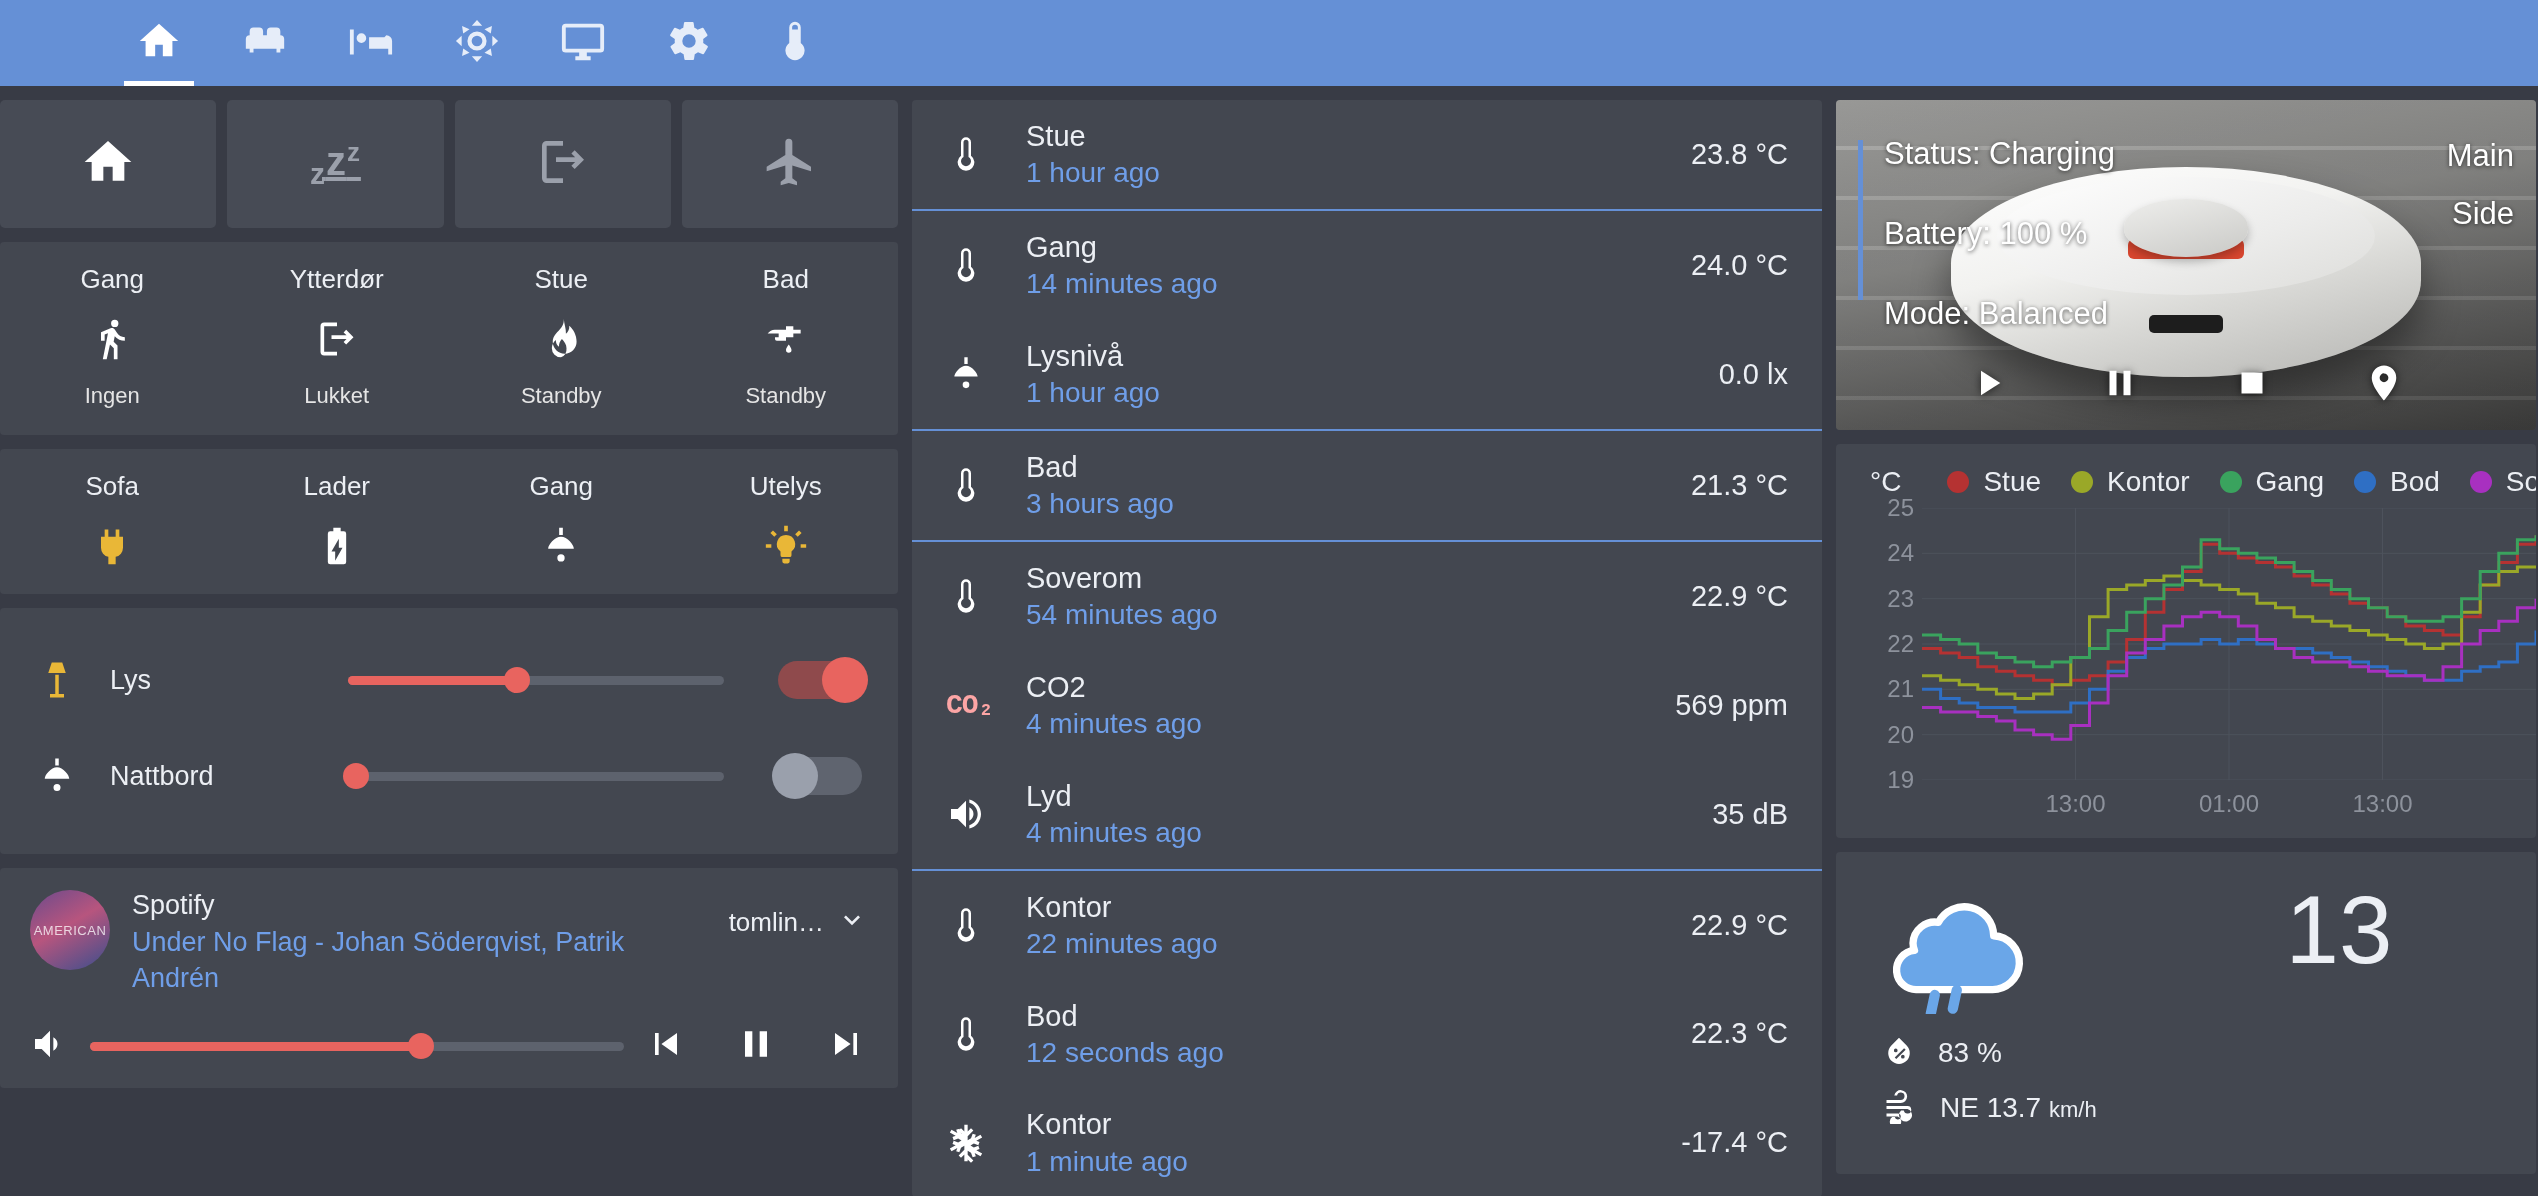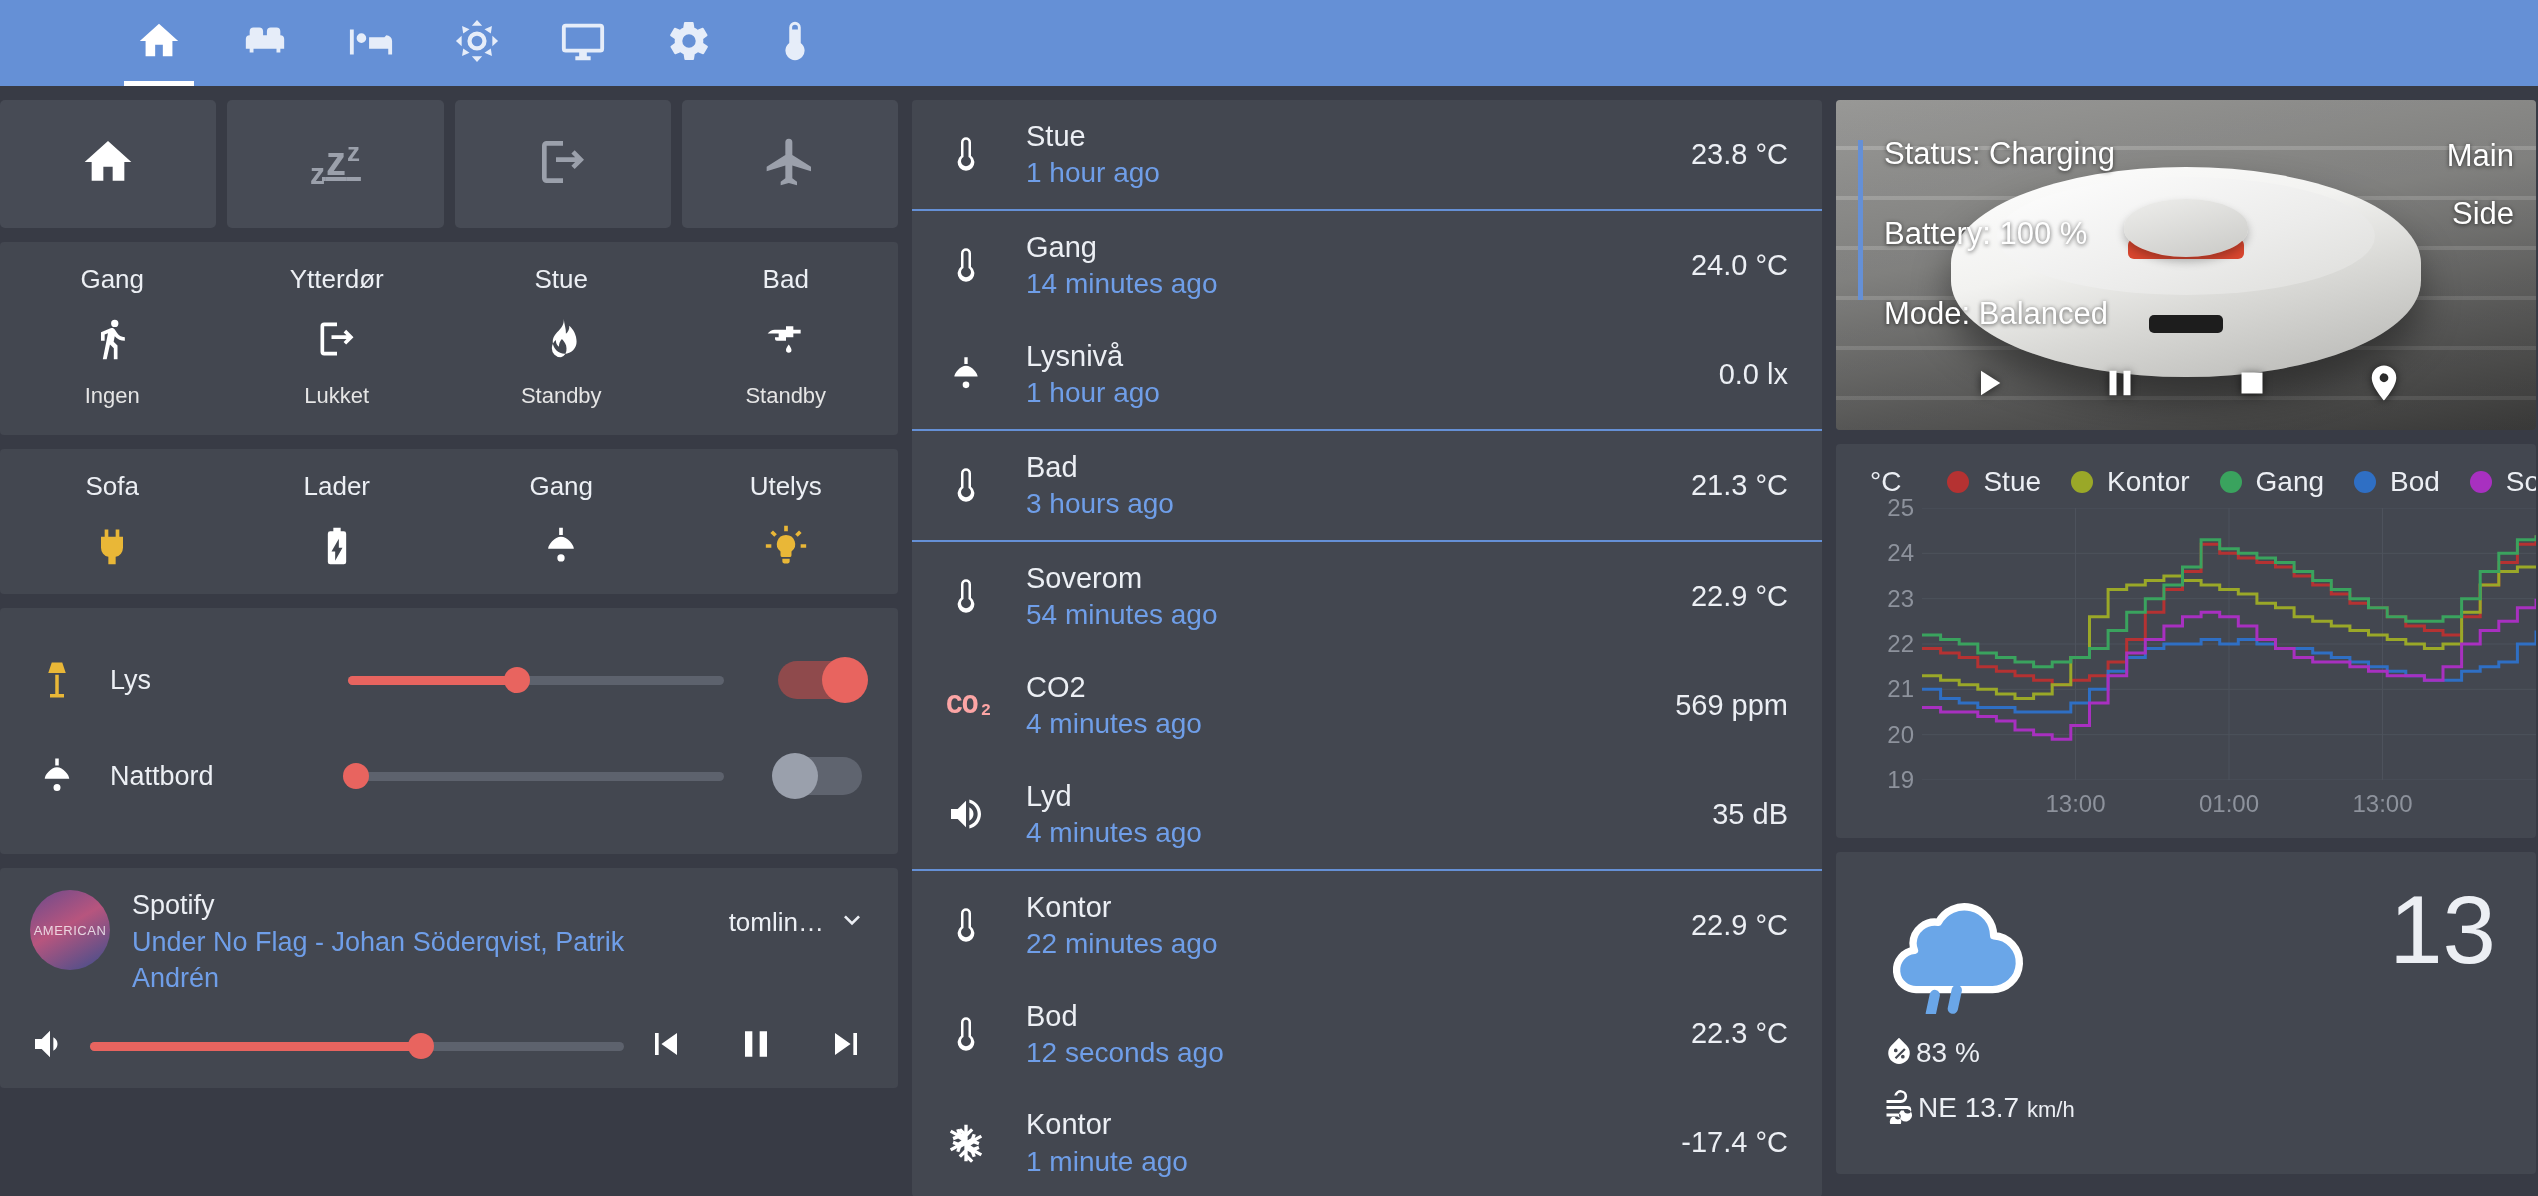--- a/index.html
+++ b/index.html
@@ -196,25 +196,25 @@
     position: absolute; right: 0; color: #8d929c; font-size: 24px; transform: translateY(-50%);
   }
   .xlabels { position: absolute; left: 86px; right: 0; bottom: 4px; height: 34px; }
   .xlabels span { position: absolute; color: #8d929c; font-size: 24px; transform: translateX(-50%); }
   .plot { position: absolute; left: 86px; right: 0; top: 0; height: 272px; }
 
   
   .weather { padding: 30px 40px 30px 46px; display: flex; align-items: flex-start; height: 322px; }
   .wleft { width: 300px; }
   .wicon { margin-bottom: 16px; }
-  .wstat { display: flex; align-items: center; margin-top: 16px; text-align: center; }
+  .wstat { display: flex; align-items: center; gap: 22px; margin-top: 16px; text-align: center; }
   .wstat svg { fill: #ffffff; }
   .wstat .wtxt { color: #eceff4; font-size: 28px; }
   .wstat .wtxt .u { font-size: 22px; }
-  .wright { flex: 1; text-align: right; }
+  .wright { flex: 1; text-align: center; }
   .wtemp { color: #eceff4; font-size: 96px; line-height: 1; font-weight: 300; }
 </style>
 </head>
 <body>
 
 <div class="app">
 
   <div class="topbar" id="topbar">
       <div class="navtab active">
      <span><svg width="46" height="46" viewBox="0 0 24 24">

